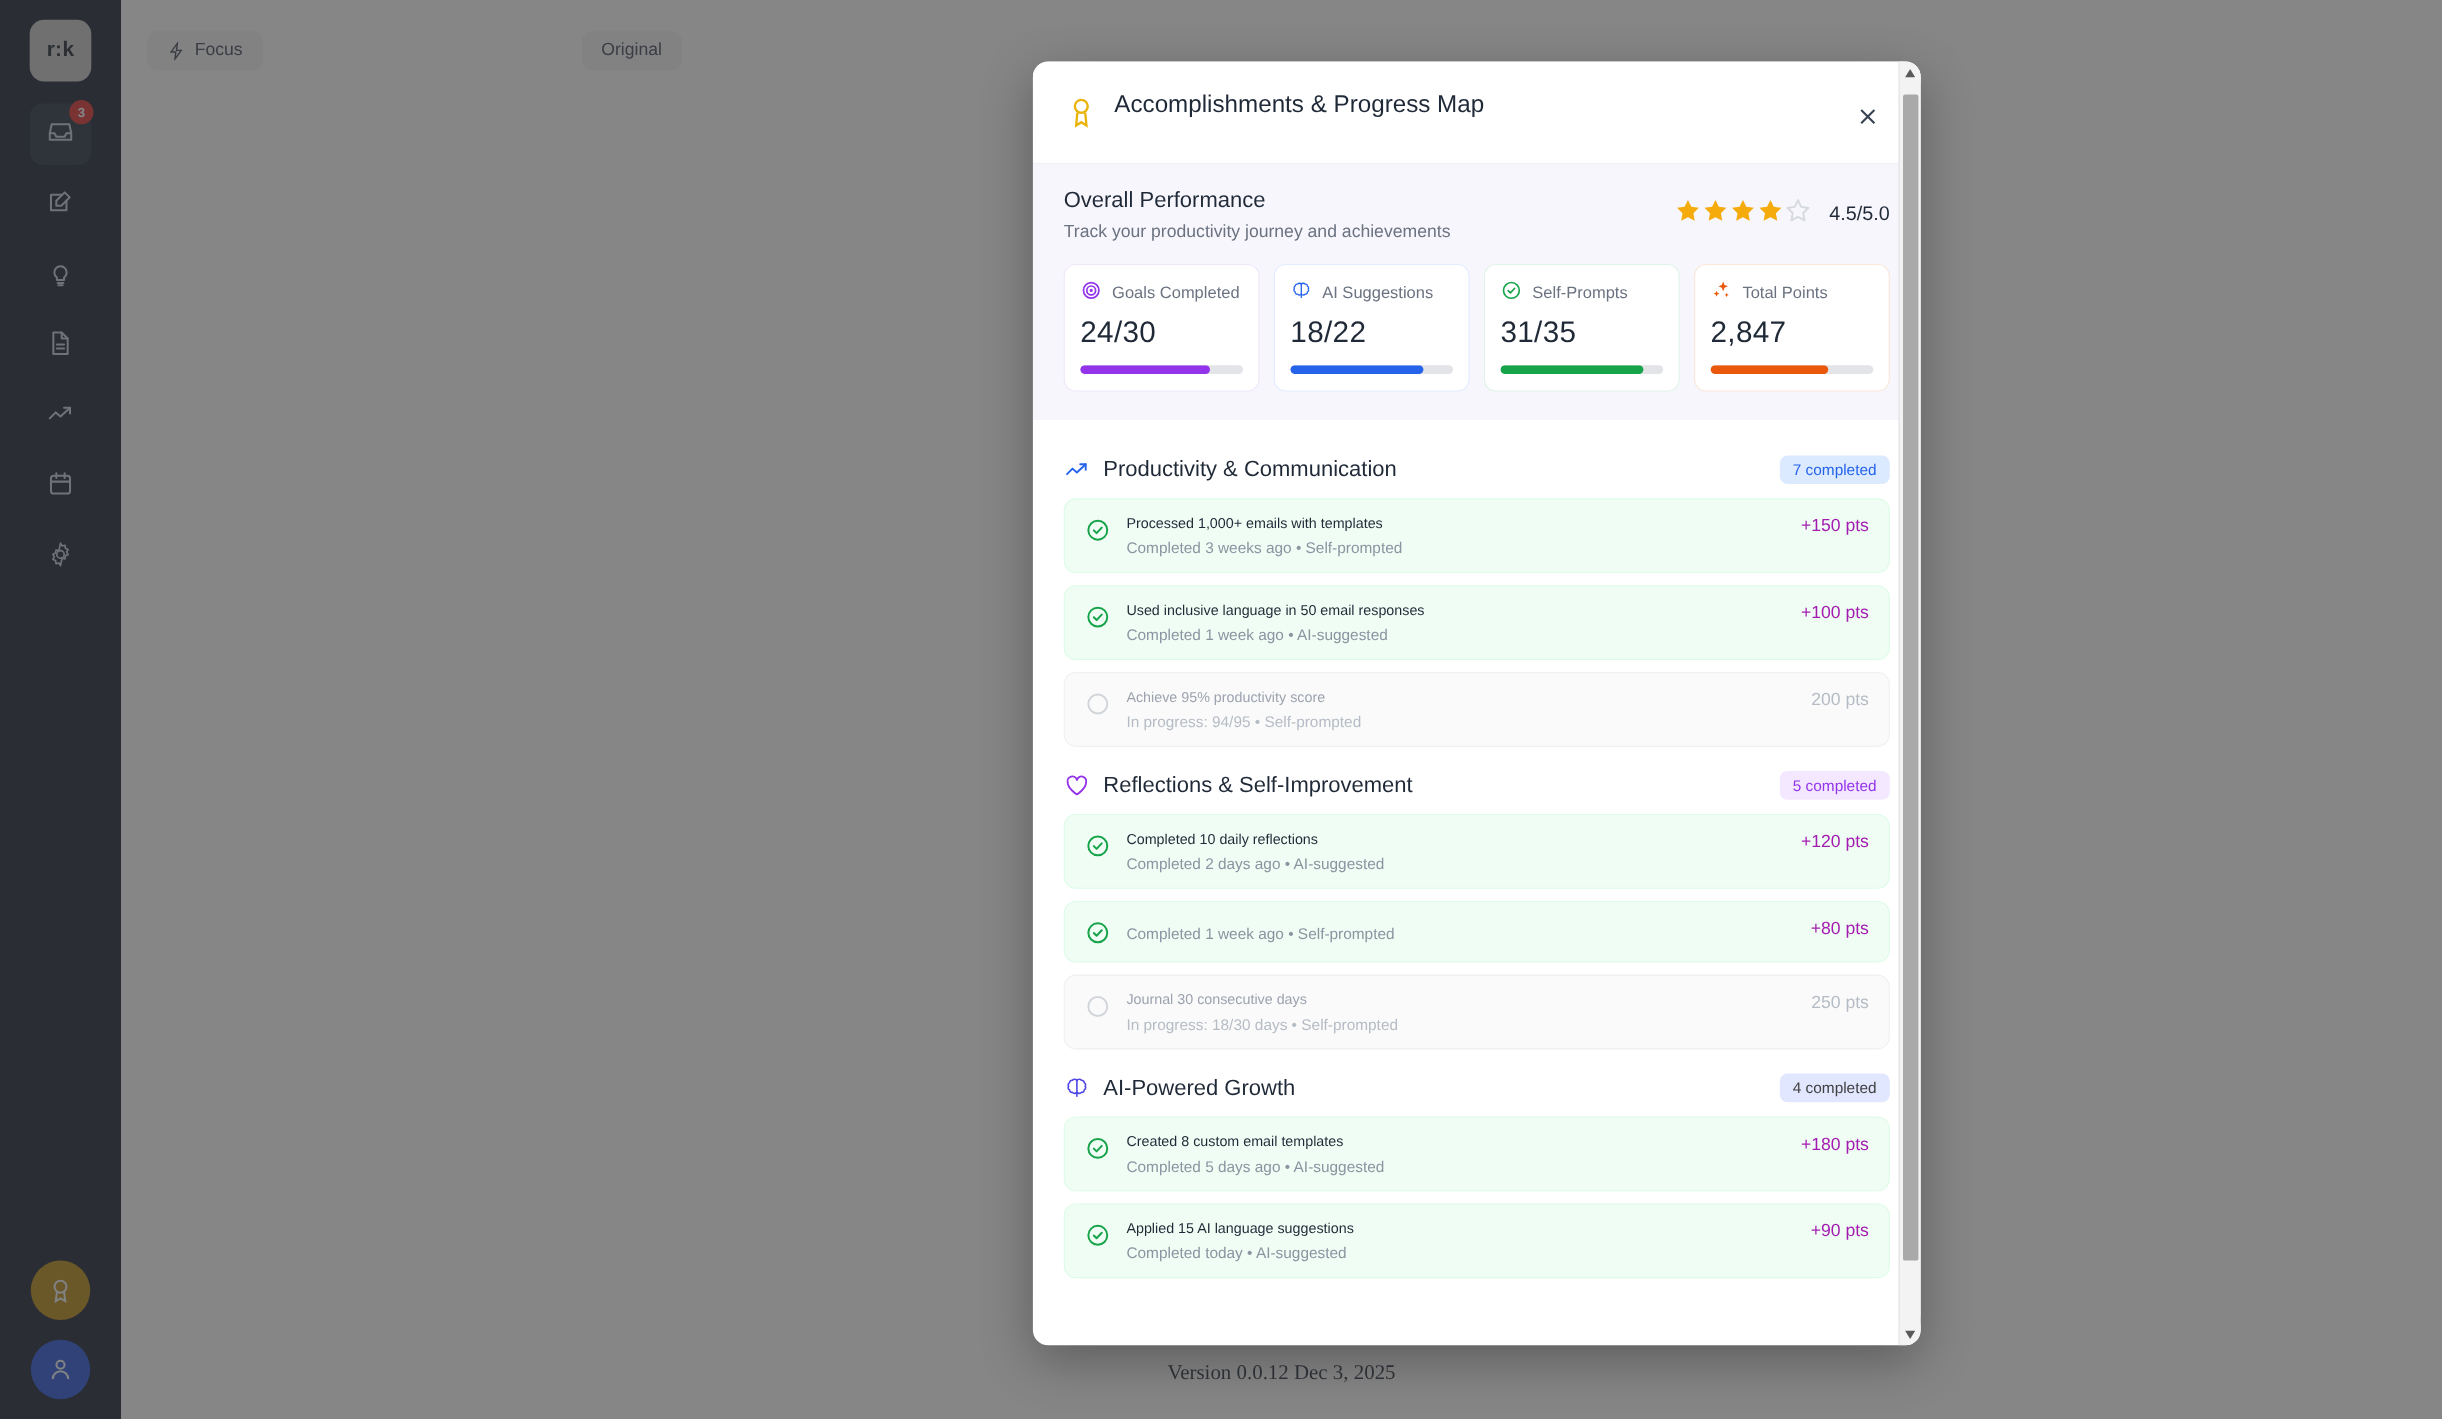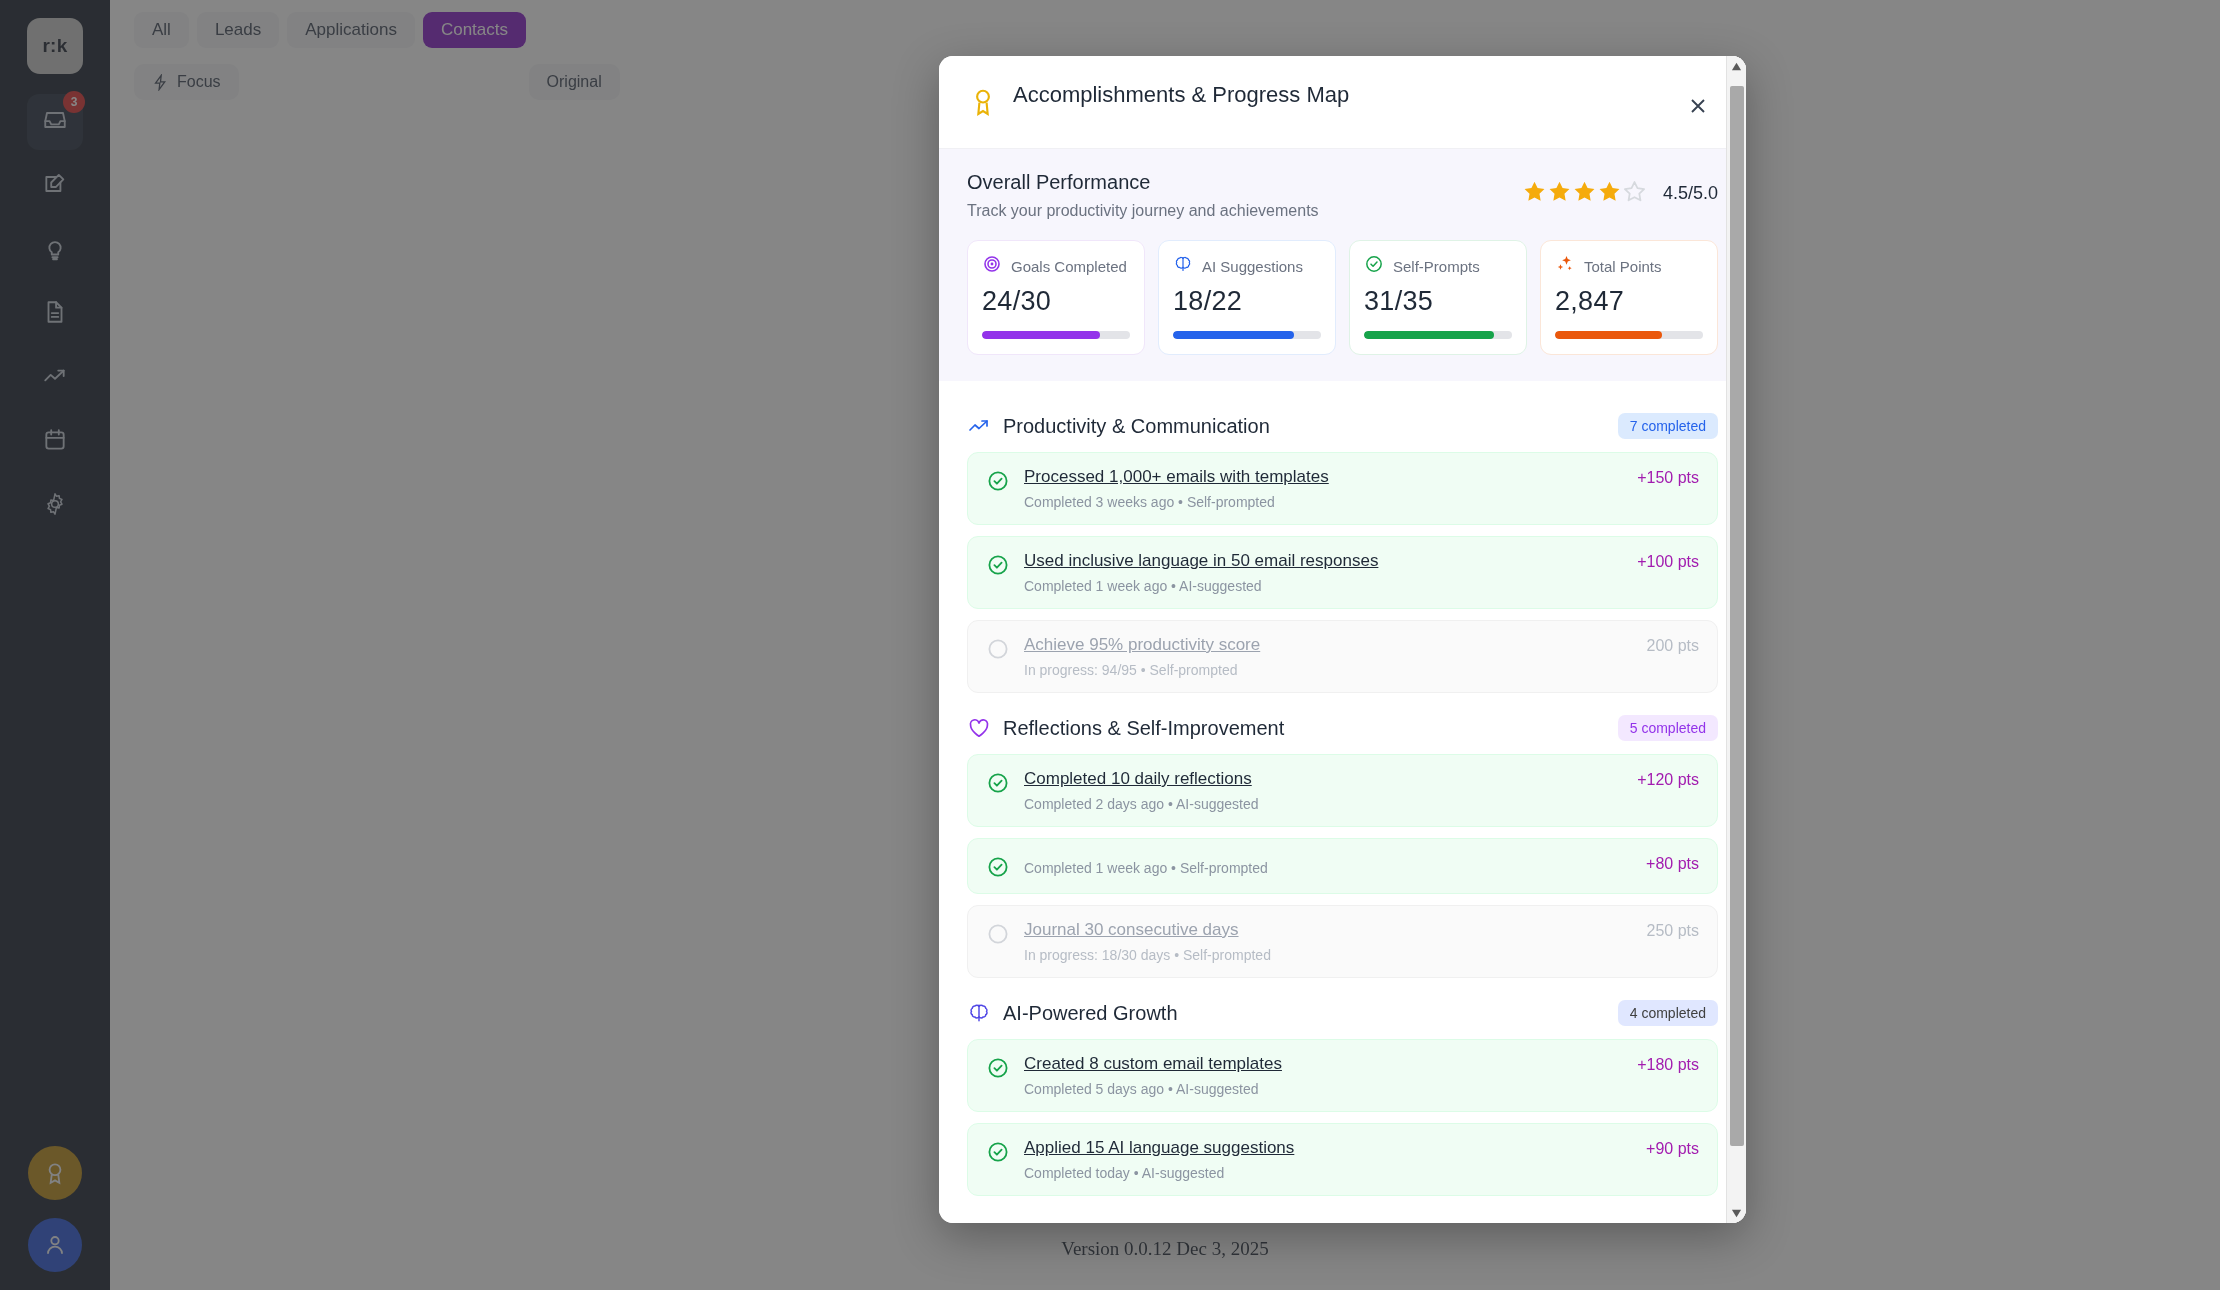--- a/index.html
+++ b/index.html
@@ -195,21 +195,21 @@
     border-radius: 11px; padding: 14px 18px;
     margin-bottom: 11px;
   }
   .ach.done { background: #f0fdf4; border: 1px solid #dcfce7; }
   .ach.todo { background: #fafafa; border: 1px solid #f0f0f0; }
   .ach-mark { width: 24px; height: 24px; margin-right: 14px; margin-top: 2px; flex: 0 0 24px; }
   .ach-mark svg { width: 24px; height: 24px; }
   .ach.done .ach-mark { color: #16a34a; }
   .ach.todo .ach-mark { color: #d2d5da; }
   .ach-main { flex: 1 1 auto; }
-  .ach-title { font-size: 17px; color: #1f2937; text-decoration: underline; }
+  .ach-title { font-size: 13px; color: #1f2937; }
   .ach.todo .ach-title { color: #9ca3af; }
   .ach-meta { font-size: 14px; color: #8b94a1; margin-top: 7px; }
   .ach.todo .ach-meta { color: #b6bcc5; }
   .ach-pts { font-size: 16px; color: #a21caf; white-space: nowrap; padding-top: 2px; }
   .ach.todo .ach-pts { color: #b6bcc5; }
 
   
   .scrollbar {
     position: absolute; top: 0; right: 0;
     width: 20px; height: 100%;
@@ -295,26 +295,20 @@
       <div class="round-btn avatar">
         <svg viewBox="0 0 24 24" fill="none" stroke="currentColor" stroke-width="1.7">
           <circle cx="12" cy="8" r="3.4"></circle>
             <path d="M5.5 20a6.5 6.5 0 0113 0"></path>
         </svg>
       </div>
     </div>
 
     <div class="main">
       <div class="topbar">
-        <div class="tab-row" id="tab-row">
-            <div class="tab">All</div>
-            <div class="tab">Leads</div>
-            <div class="tab">Applications</div>
-            <div class="tab active">Contacts</div>
-          </div>
         <div class="subbar">
           <div class="chip">
             <svg viewBox="0 0 24 24" fill="none" stroke="currentColor" stroke-width="1.8">
               <path d="M13 2L5 13h6l-1 9 8-11h-6z"></path>
             </svg>
             <span>Focus</span>
           </div>
           <div class="chip original">
             <span>Original</span>
           </div>

